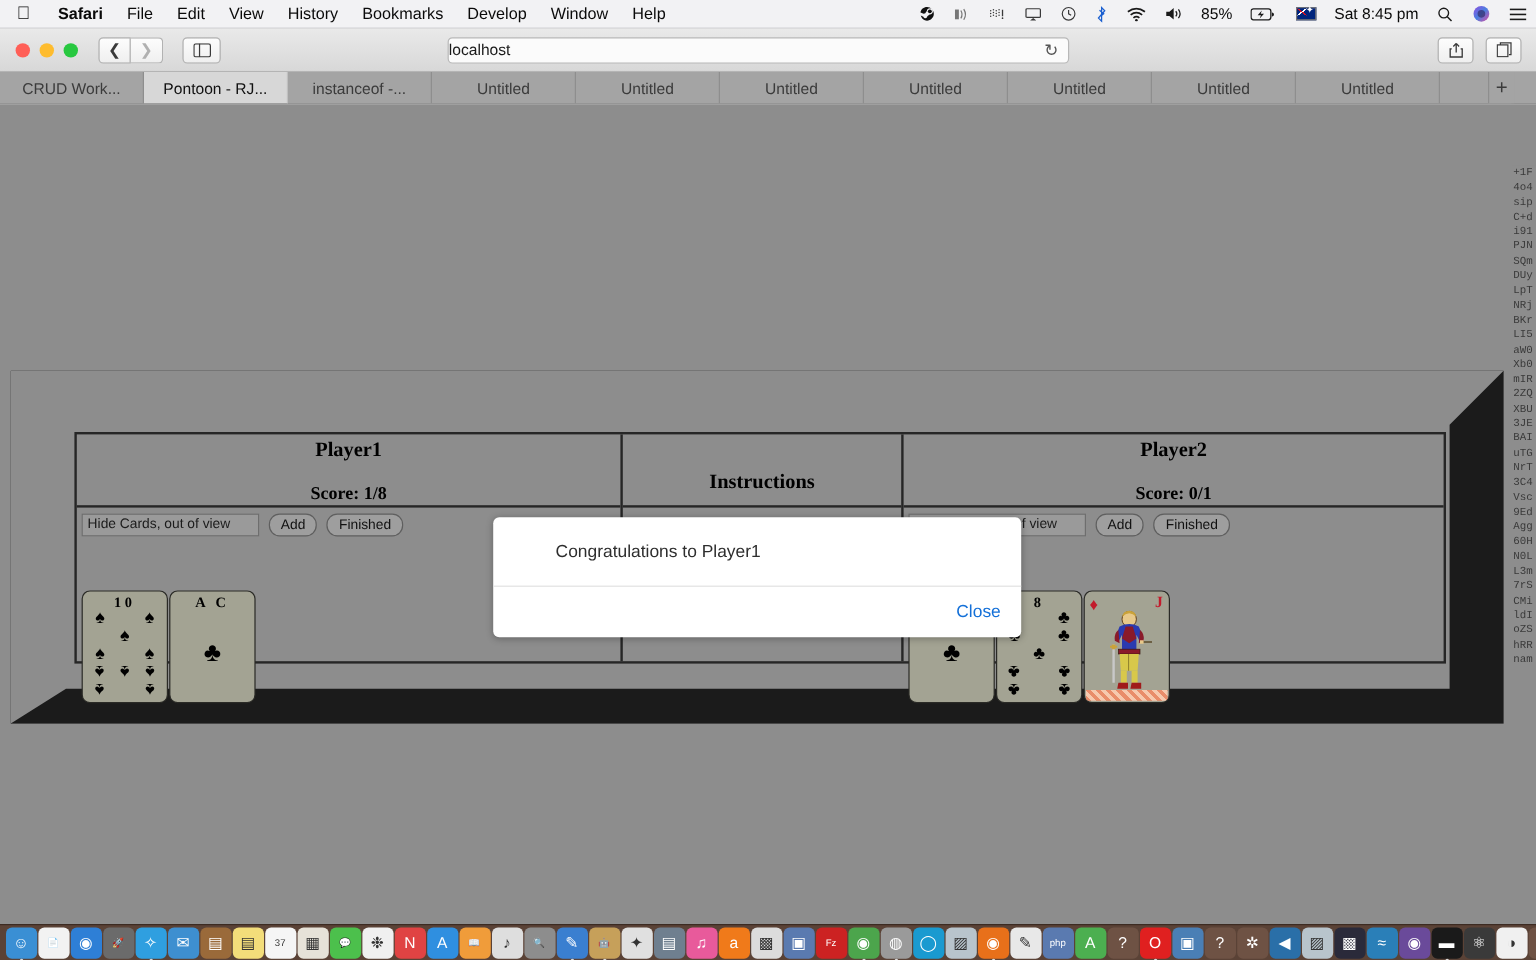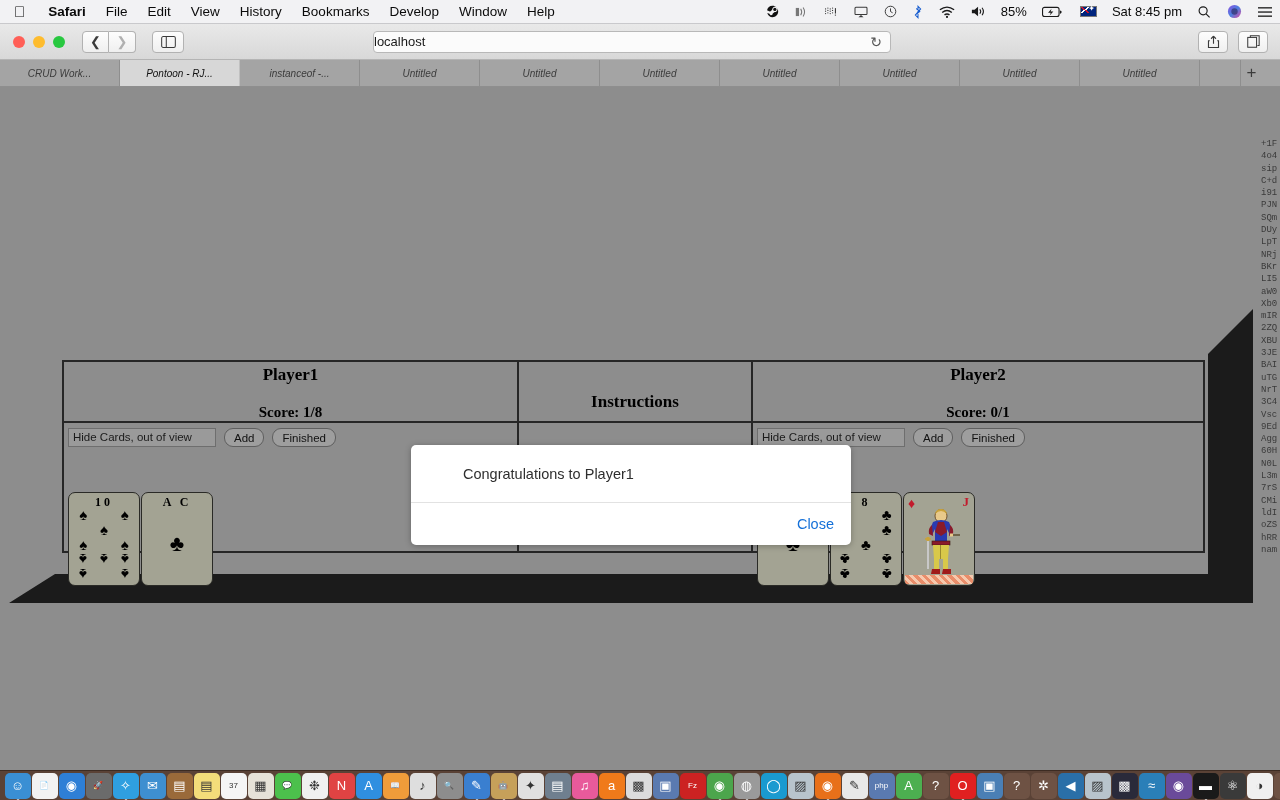--- a/index.html
+++ b/index.html
@@ -83,22 +83,22 @@
     display:flex; align-items:center; justify-content:center; font-size: 13px; color:#3a3a3a;
   }
 
   
   #tabbar {
     height: 27px; background: #a4a4a4; display: flex; align-items: stretch;
     border-bottom: 1px solid #8e8e8e; position: relative;
   }
   .tab {
     flex: 0 0 120px; display:flex; align-items:center; justify-content:center;
-    font-size: 10px; color: #3b3b3b; border-right: 1px solid #8e8e8e;
-    background: #a4a4a4; overflow:hidden; white-space:nowrap;font-style:italic;
+    font-size: 13px; color: #3b3b3b; border-right: 1px solid #8e8e8e;
+    background: #a4a4a4; overflow:hidden; white-space:nowrap;
   }
   .tab.active { background: #d7d7d7; color: #111; border-right-color:#c0c0c0; }
   .tab.blank { flex: 0 0 60px; }
   .tabplus {
     position:absolute; right: 18px; top:0; bottom:0; width: 22px;
     display:flex; align-items:center; justify-content:center;
     font-size: 17px; color:#3b3b3b; border-left:1px solid #8e8e8e; background:#a4a4a4;
   }
 
   
@@ -186,21 +186,21 @@
   }
   .pip { }
   .pip.flip { transform: rotate(180deg); }
   .pip-center { position:absolute; left:50%; transform:translateX(-50%); font-size: 22px; color:#000; top: 38px; }
   .jack-art { position:absolute; left: 12px; top: 14px; width: 48px; height: 72px; }
   .jbottom { position:absolute; left:1px; right:1px; bottom: 1px; height: 9px;
     background: repeating-linear-gradient(45deg,#e98d6a 0 3px,#f6c9ae 3px 6px); }
 
   
   #modal {
-    position:absolute; left: 411px; top: 358px; width: 440px; height: 100px;
+    position:absolute; left: 411px; top: 344px; width: 440px; height: 100px;
     background: #fff; border-radius: 5px;
     box-shadow: 0 1px 6px rgba(0,0,0,0.28);
     z-index: 50; display:flex; flex-direction:column;
   }
   #modal .mbody {
     flex: 1; display:flex; align-items:center; padding-left: 52px;
     font-size: 14.5px; color: #2e2e2e;
     border-bottom: 1px solid #e2e2e2;
   }
   #modal .mfoot {

